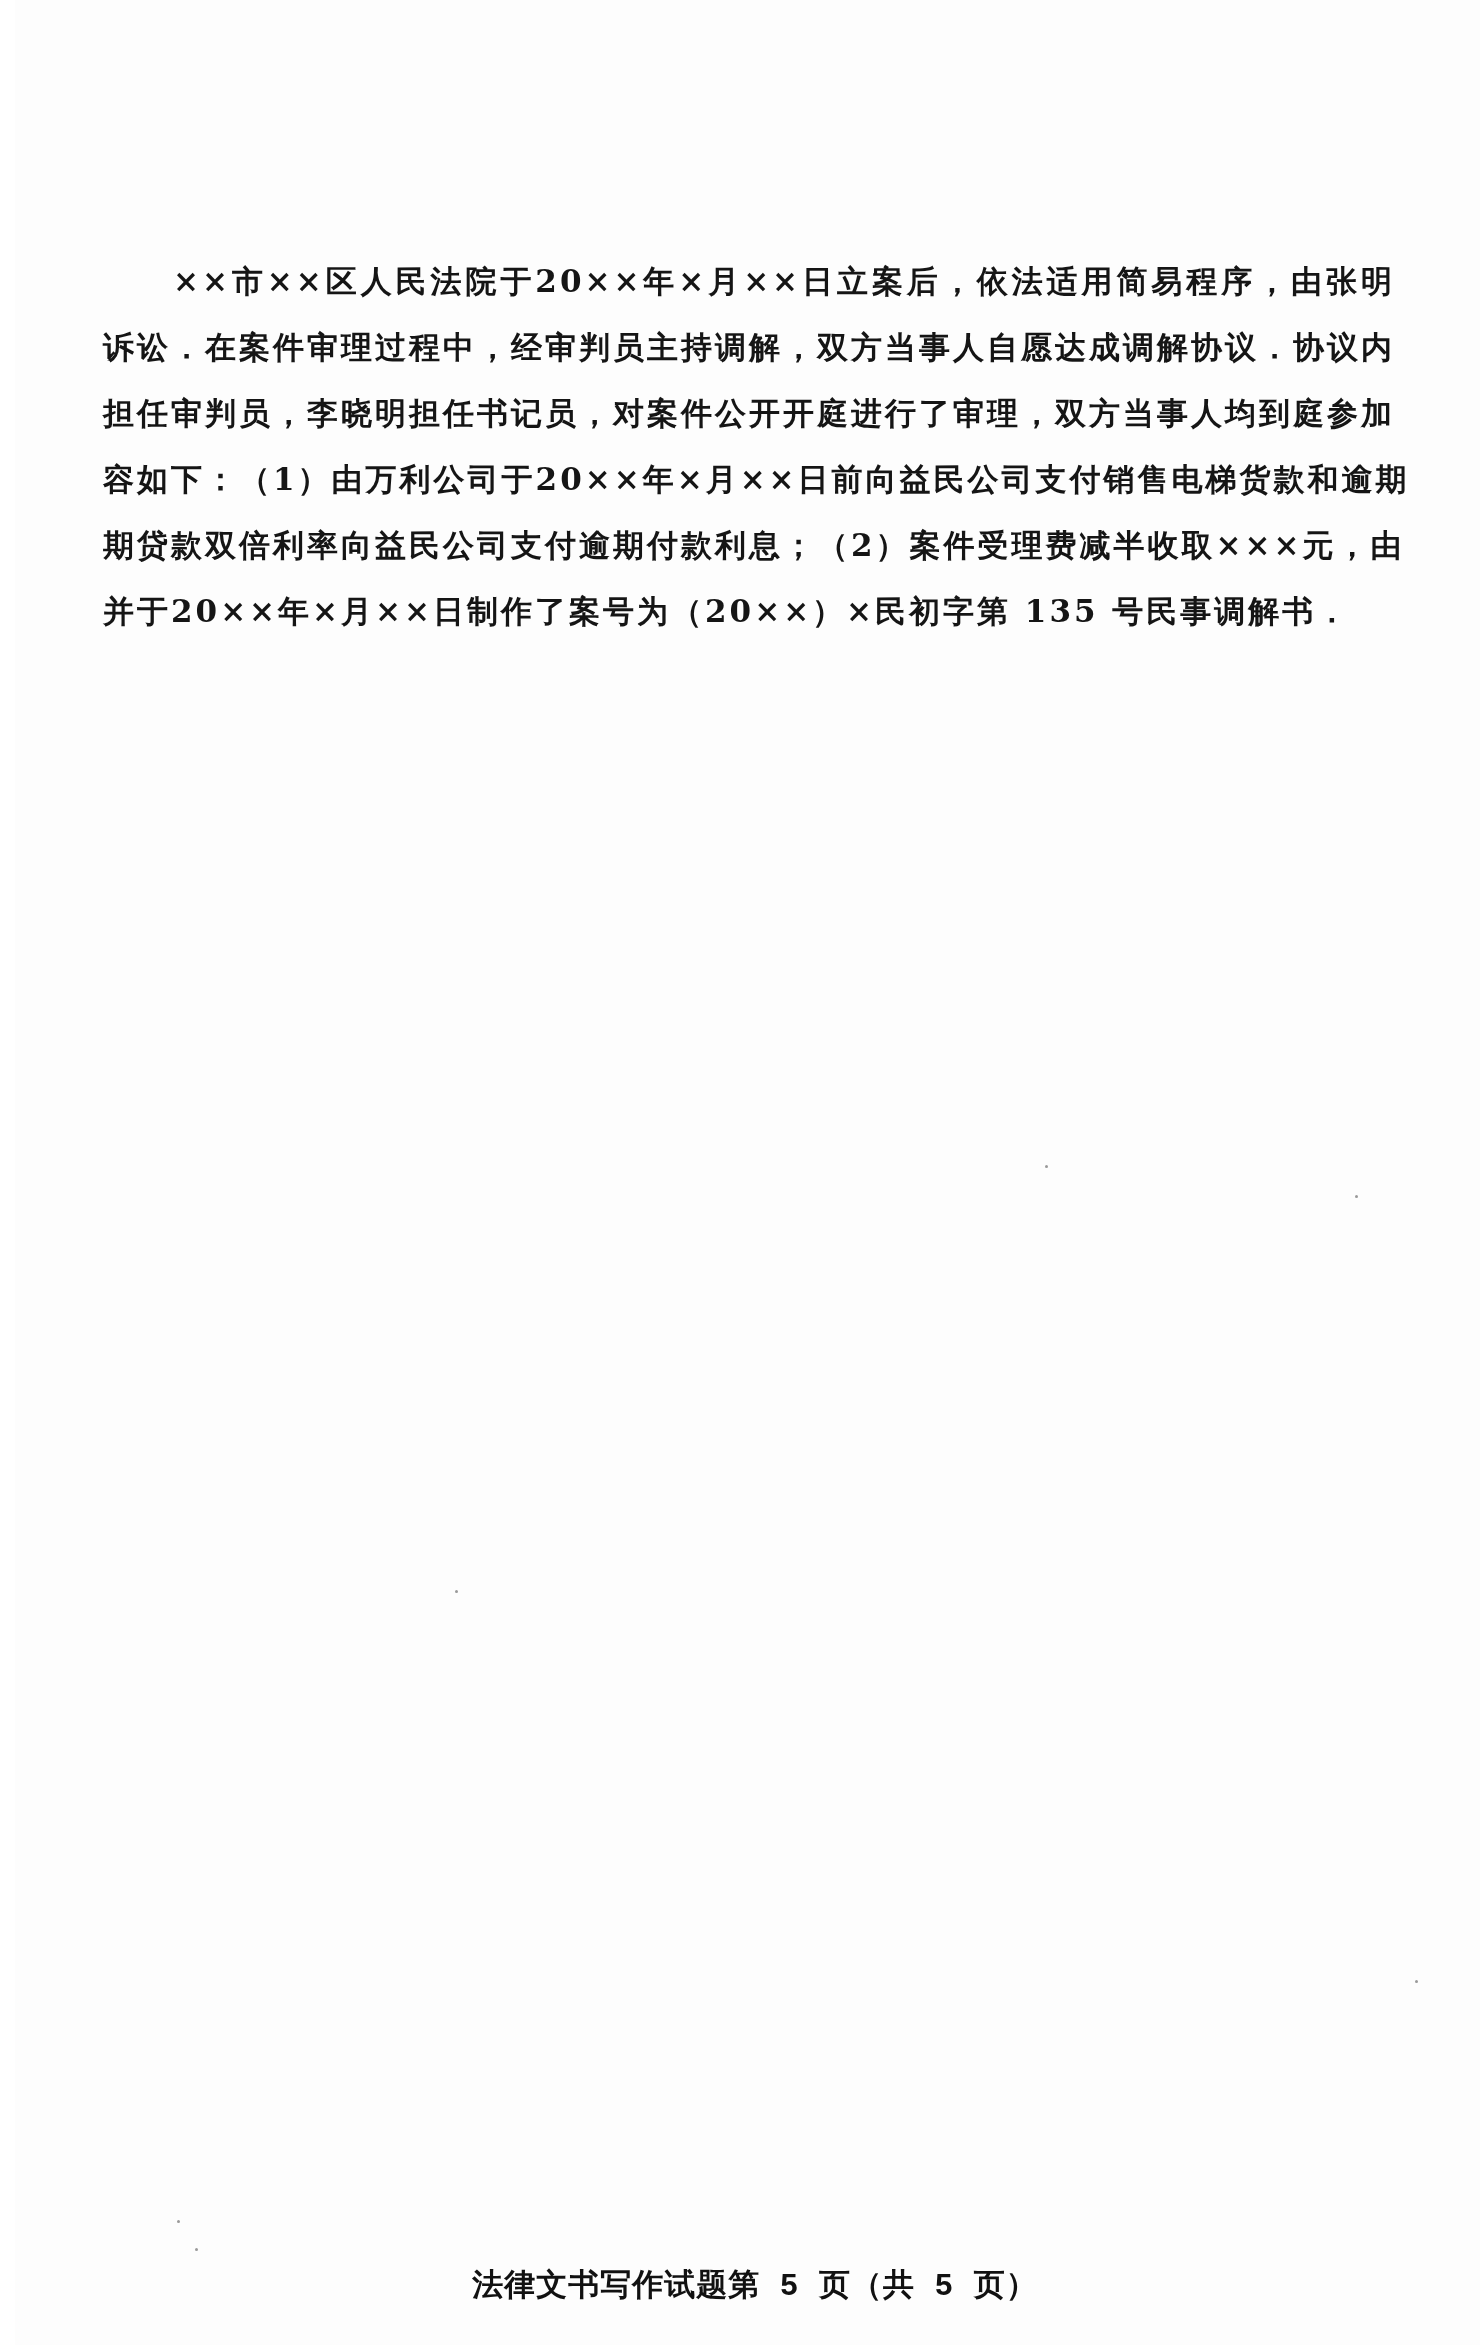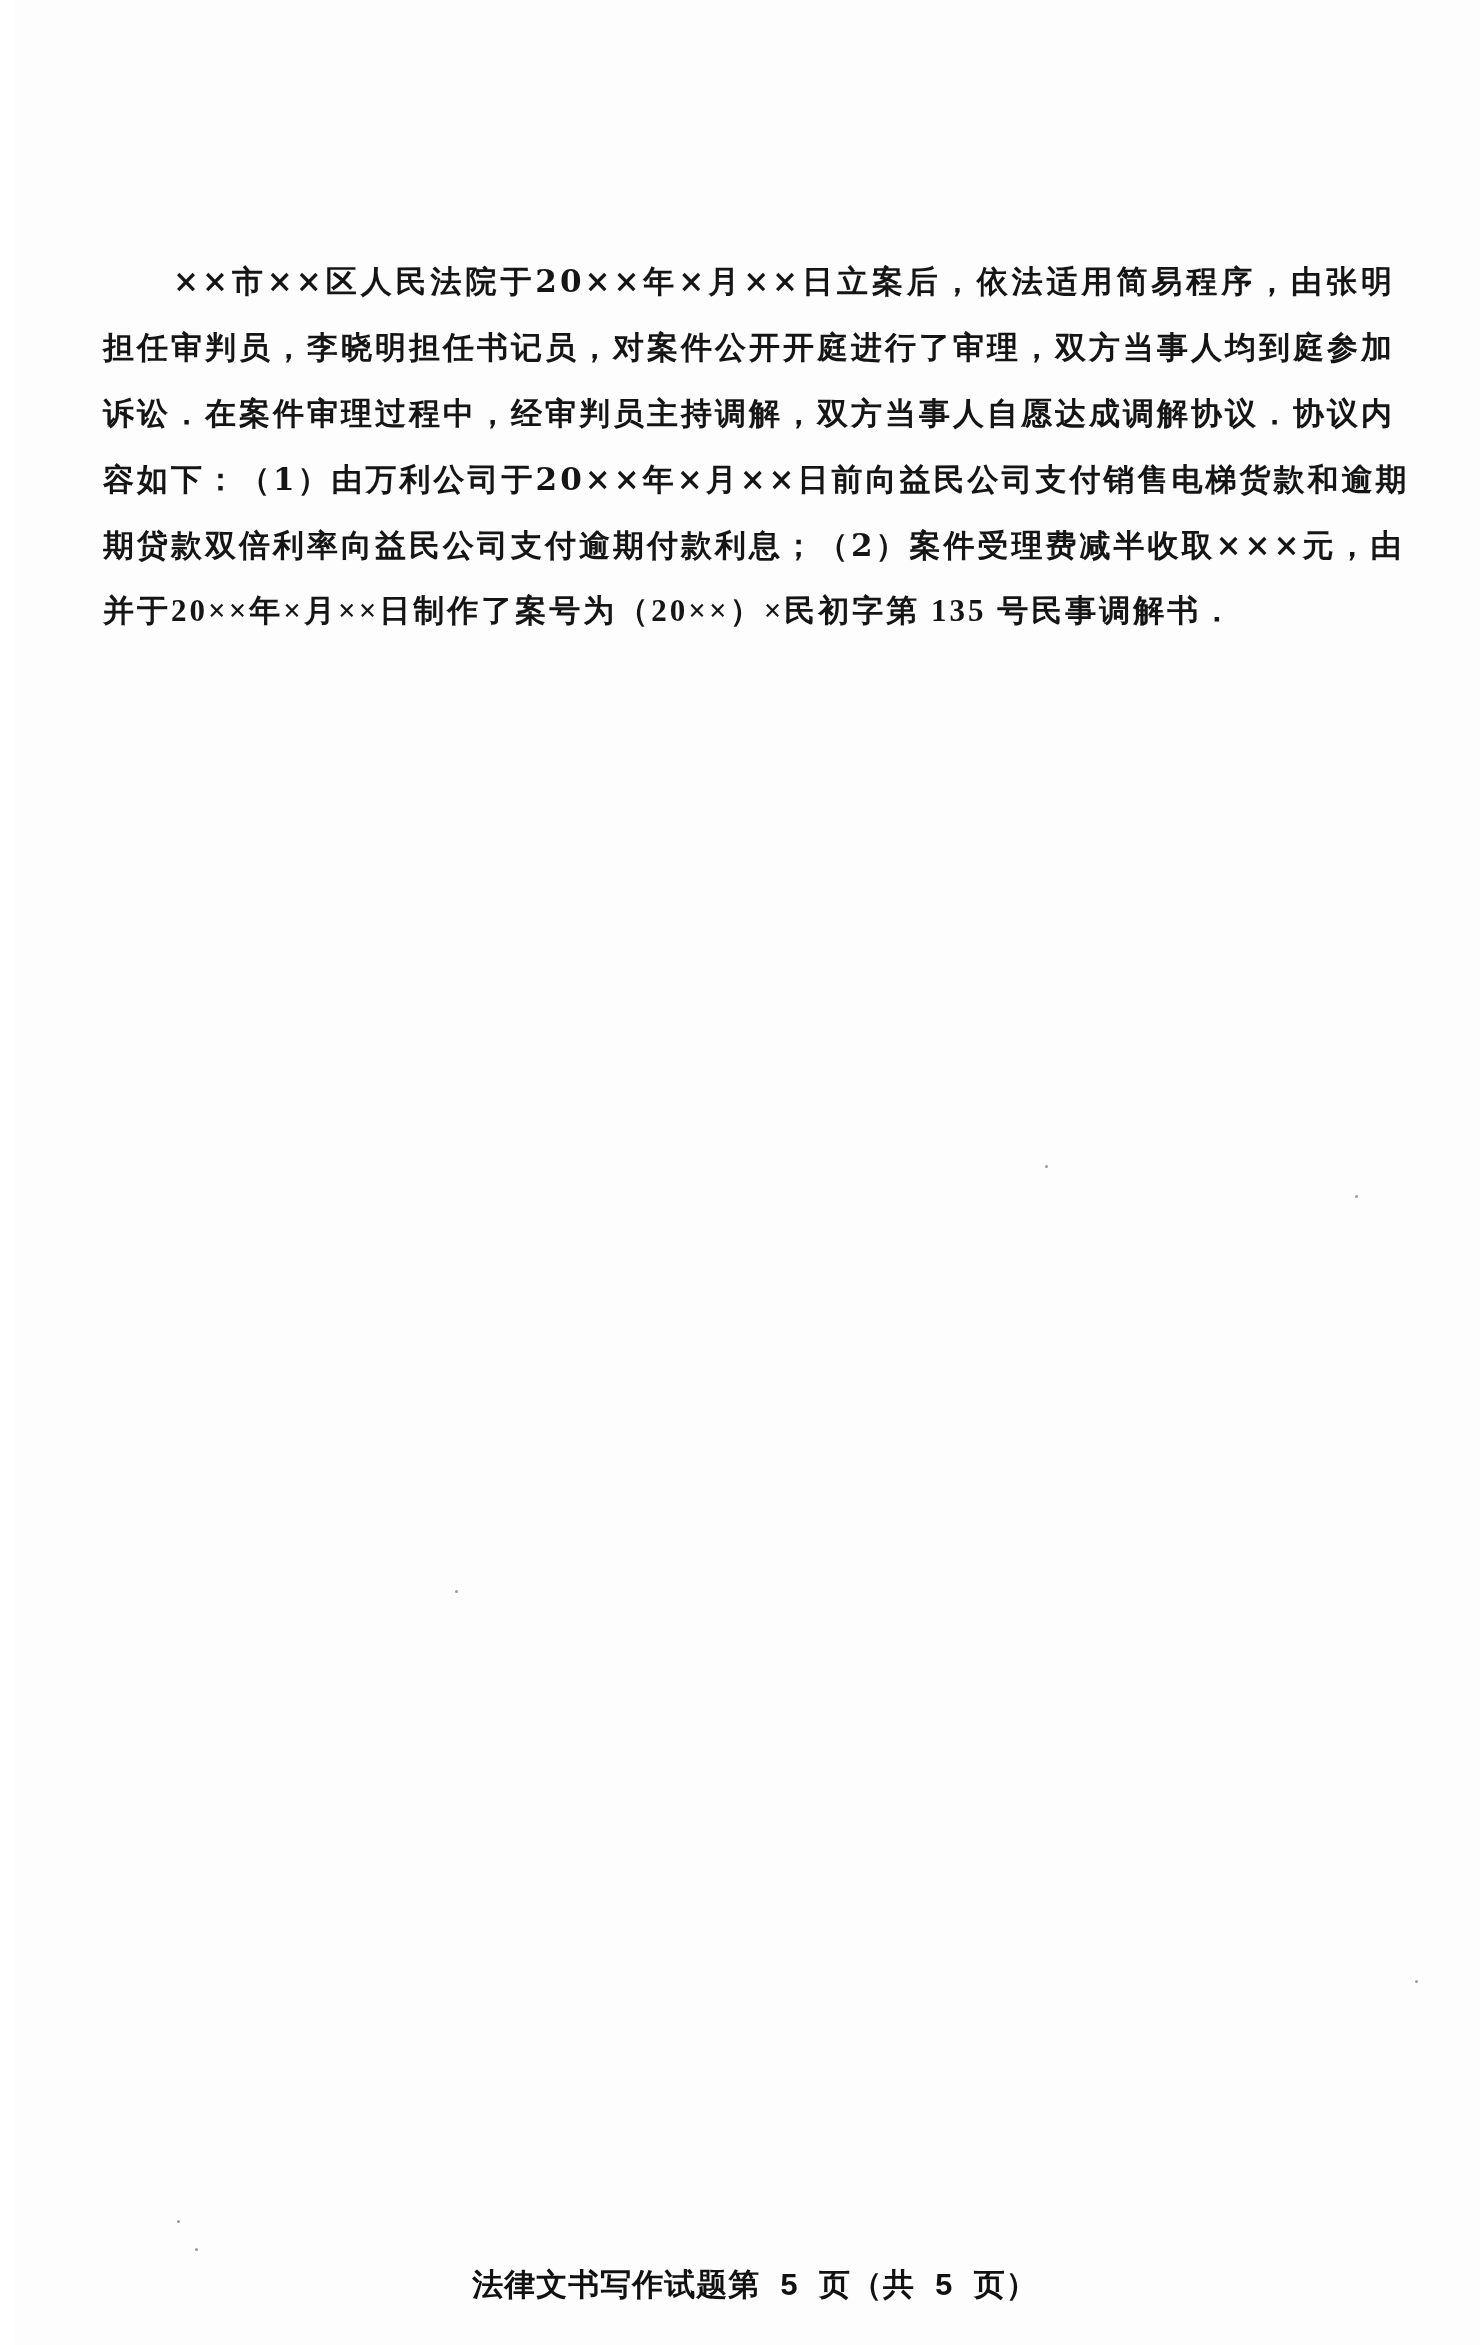--- a/index.html
+++ b/index.html
@@ -39,21 +39,20 @@
       text-align-last: justify;
       width: 1292px;
       font-weight: bold;
     }
     .line.indent {
       padding-left: 70px;
       width: 1222px;
     }
     .line.last {
       text-align-last: left;
-      font-family: Liberation Serif, serif;
     }
     .footer {
       position: absolute;
       left: 0;
       width: 1480px;
       top: 2264px;
       text-align: center;
       font-size: 31px;
       font-family: Liberation Mono, monospace;
       font-weight: bold;
@@ -69,22 +68,22 @@
   </style>
 </head>
 <body>
 
 <div class="page">
 
   <div class="body-text">
 
     <div>
       <span class="line indent">××市××区人民法院于20××年×月××日立案后，依法适用简易程序，由张明</span>
+      <span class="line">诉讼．在案件审理过程中，经审判员主持调解，双方当事人自愿达成调解协议．协议内</span>
       <span class="line">担任审判员，李晓明担任书记员，对案件公开开庭进行了审理，双方当事人均到庭参加</span>
-      <span class="line">诉讼．在案件审理过程中，经审判员主持调解，双方当事人自愿达成调解协议．协议内</span>
       <span class="line">容如下：（1）由万利公司于20××年×月××日前向益民公司支付销售电梯货款和逾期</span>
       <span class="line">期贷款双倍利率向益民公司支付逾期付款利息；（2）案件受理费减半收取×××元，由</span>
       <span class="line last">并于20××年×月××日制作了案号为（20××）×民初字第 135 号民事调解书．</span>
     </div>
 
   </div>
 
   <div class="footer">法律文书写作试题第 5 页（共 5 页）</div>
 
   <span class="speck" style="left:1340px;top:1195px;"></span>

